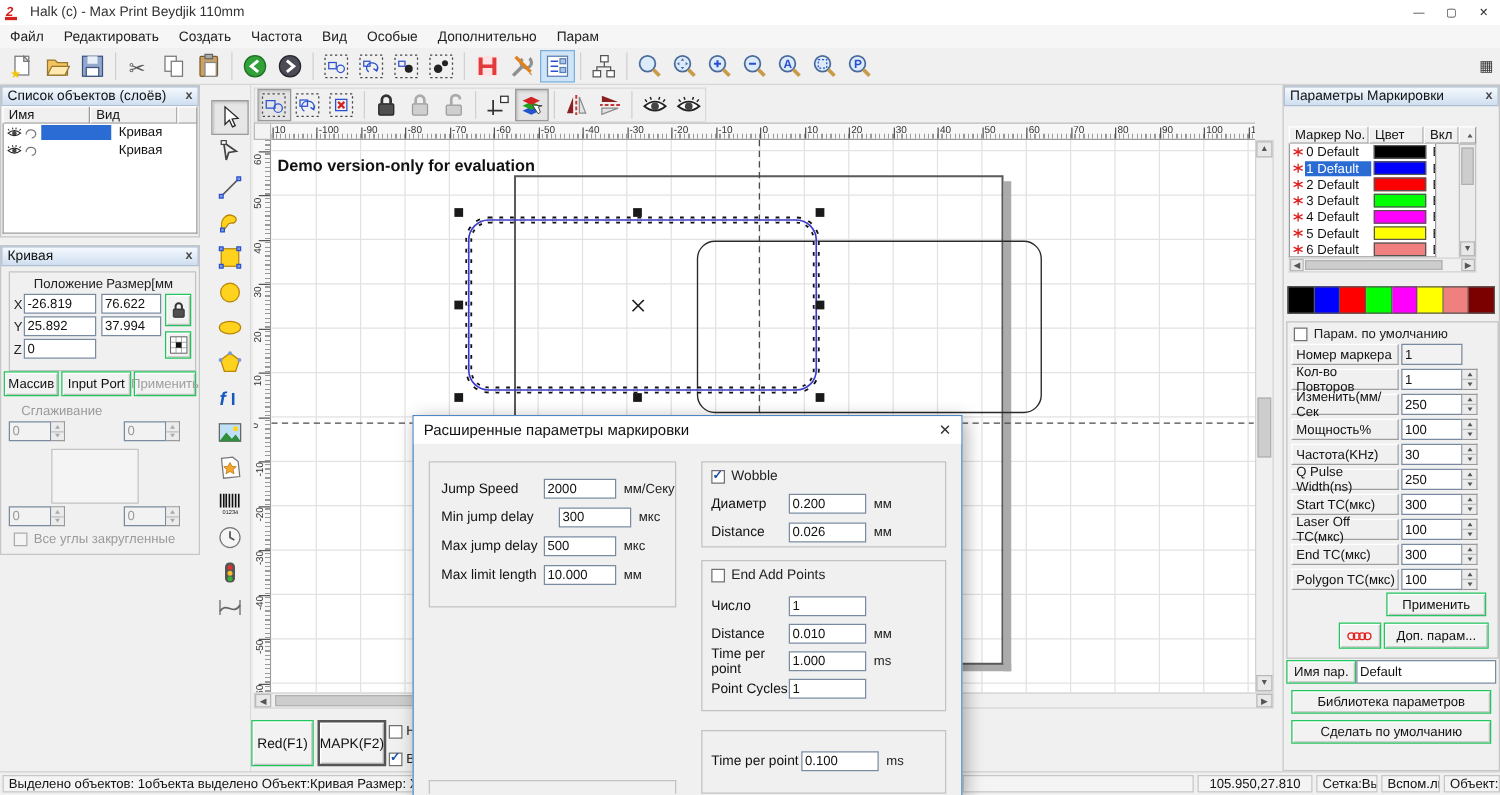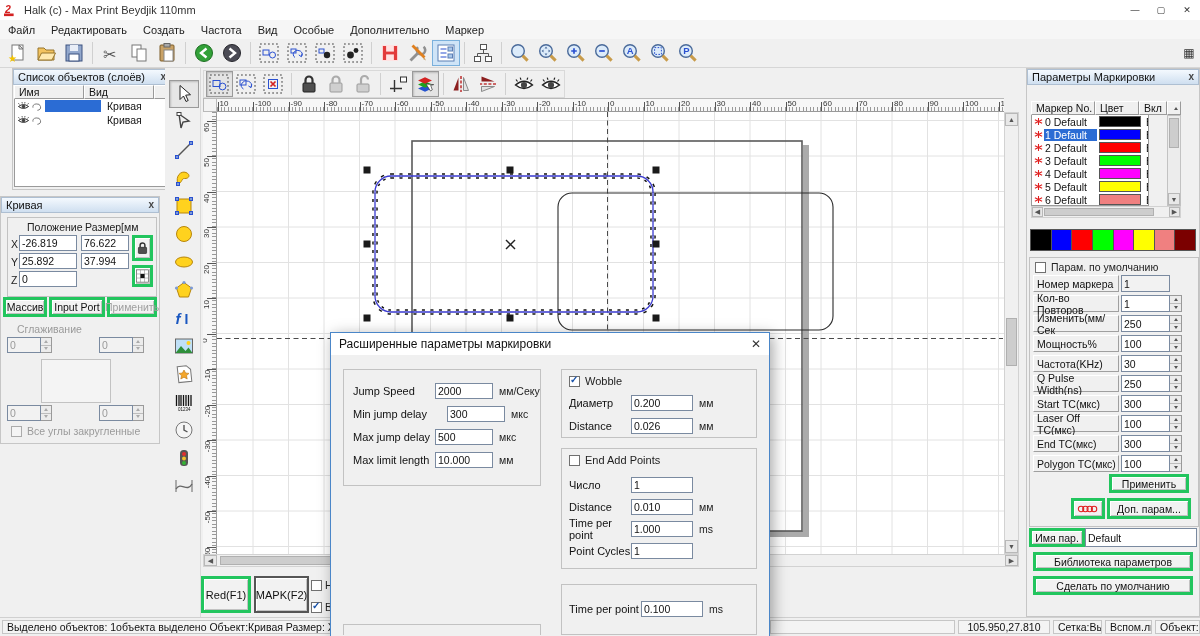--- a/index.html
+++ b/index.html
@@ -18,35 +18,35 @@
   #toolbar1{left:0;top:39px;width:1200px;height:29px;background:#f0f0f0;border-bottom:1px solid #d6d6d6;display:flex;align-items:center;padding-left:4px;box-sizing:border-box;}
   .tb-btn{width:26px;height:24px;display:flex;align-items:center;justify-content:center;border:1px solid transparent;}
   .tb-btn.active{background:#cfe4f7;border:1px solid #7ab0dc;}
   .tb-btn.pressed{background:#e4e4e4;border:1px solid #9a9a9a;box-shadow:inset 1px 1px 2px #bbb;}
   .tb-sep{width:1px;height:22px;background:#d0d0d0;margin:0 4px;}
   #toolbar2{left:203px;top:70px;width:362px;height:28px;background:#f0f0f0;border:1px solid #d9d9d9;display:flex;align-items:center;padding-left:2px;box-sizing:border-box;}
   #overflow-btn{left:1180px;top:42px;width:18px;height:22px;display:flex;align-items:center;justify-content:center;color:#333;font-size:12px;}
   
   .panel-title{height:16px;background:linear-gradient(#f4f9fe,#cfdff0);border:1px solid #aebfd2;display:flex;align-items:center;justify-content:space-between;padding:0 4px;font-size:11px;box-sizing:border-box;}
   .panel-close{font-size:10px;font-weight:bold;color:#444;line-height:10px;}
-  #objpanel{left:12px;top:68px;width:160px;height:122px;background:#f0f0f0;border:1px solid #c6c6c6;box-sizing:border-box;}
+  #objpanel{left:0;top:68px;width:160px;height:122px;background:#f0f0f0;border:1px solid #c6c6c6;box-sizing:border-box;}
   #obj-header{position:absolute;left:1px;top:16px;width:156px;height:14px;display:flex;}
   .colhdr{background:#f0f0f0;border:1px solid;border-color:#fff #9a9a9a #9a9a9a #fff;font-size:10.5px;padding-left:4px;box-sizing:border-box;}
   #obj-list{position:absolute;left:1px;top:30px;width:156px;height:88px;background:#fff;border:1px solid #9a9a9a;border-top:none;box-sizing:border-box;}
   .obj-row{height:14px;display:flex;align-items:center;}
   .obj-row .nm{width:56px;height:12px;margin-left:2px;}
   .obj-row .nm.sel{background:#2b6cd4;}
   .obj-row .tp{margin-left:6px;font-size:10.5px;}
   #curvepanel{left:0;top:196px;width:160px;height:248px;background:#f0f0f0;border:1px solid #c6c6c6;box-sizing:border-box;}
   .grp{border:1px solid #c2c2c2;background:transparent;}
   .fld{background:#fff;border:1px solid #7a8aa0;font-size:10.5px;display:flex;align-items:center;padding:0 2px;box-sizing:border-box;}
   .fld.ro{background:#f2f2f2;}
   .lbl{font-size:10.5px;color:#222;}
   .lbl.dis,.dis{color:#9a9a9a;}
-  .btnc{background:#f2f2f2;border:3px solid #22c55e;box-shadow:inset 1px 1px 0 #fff, inset -1px -1px 0 #c2c2c2;display:flex;align-items:center;justify-content:center;font-size:10.5px;box-sizing:border-box;}
+  .btnc{background:#f2f2f2;border:1px solid #22c55e;box-shadow:inset 1px 1px 0 #fff, inset -1px -1px 0 #c2c2c2;display:flex;align-items:center;justify-content:center;font-size:10.5px;box-sizing:border-box;}
   .btnc.dis{color:#9f9f9f;}
   .btnc.def{border:2px solid #555;}
   .spinbox{display:flex;box-sizing:border-box;}
   .spin{width:11px;display:flex;flex-direction:column;border:1px solid #9a9a9a;border-left:none;box-sizing:border-box;}
   .spin span{flex:1;display:flex;align-items:center;justify-content:center;background:#ececec;}
   .spin span+span{border-top:1px solid #bdbdbd;}
   .tri-up{width:0;height:0;border-left:2.5px solid transparent;border-right:2.5px solid transparent;border-bottom:3.5px solid #555;}
   .tri-dn{width:0;height:0;border-left:2.5px solid transparent;border-right:2.5px solid transparent;border-top:3.5px solid #555;}
   .dis .tri-up{border-bottom-color:#aaa;} .dis .tri-dn{border-top-color:#aaa;}
   .cb{width:11px;height:11px;background:#fff;border:1px solid #707070;position:relative;box-sizing:border-box;flex:none;}
@@ -124,21 +124,21 @@
   </div>
 
   <div id="menubar" class="abs">
       <div class="menu-item">Файл</div>
       <div class="menu-item">Редактировать</div>
       <div class="menu-item">Создать</div>
       <div class="menu-item">Частота</div>
       <div class="menu-item">Вид</div>
       <div class="menu-item">Особые</div>
       <div class="menu-item">Дополнительно</div>
-      <div class="menu-item">Маркер</div>
+      <div class="menu-item">Парам</div>
     </div>
 
   <div id="toolbar1" class="abs">
       <div class="tb-btn">
         <svg viewBox="0 0 22 22" width="22" height="22">
           <rect x="5" y="3" width="11" height="15" fill="#fff" stroke="#777"></rect>
           <path d="M12 3 l4 4 h-4 z" fill="#ddd" stroke="#777"></path>
           <text x="1" y="20" font-size="10" fill="#f4c400">★</text>
         </svg>
       </div>
@@ -761,20 +761,21 @@
           <rect x="435.5" y="128.5" width="7" height="7"></rect>
         <rect x="146.5" y="202.5" width="7" height="7"></rect>
           <rect x="289.5" y="202.5" width="7" height="7"></rect>
           <rect x="435.5" y="202.5" width="7" height="7"></rect>
       </g>
       <g stroke="#222" stroke-width="1.4">
         <line x1="289" y1="128" x2="298" y2="137"></line>
           <line x1="298" y1="128" x2="289" y2="137"></line>
       </g>
     </svg>
+    <div id="demo-text">Demo version-only for evaluation</div>
   </div>
 
   <div id="vscroll" class="abs sb">
     <div class="sb-arr" style="left:0;top:0;width:13px;height:13px;">▲</div>
     <div class="sb-thumb" style="left:1px;top:205px;width:11px;height:48px;"></div>
     <div class="sb-arr" style="left:0;bottom:0;width:13px;height:13px;">▼</div>
   </div>
   <div id="hscroll" class="abs sb">
     <div class="sb-arr" style="left:0;top:0;width:13px;height:11px;">◀</div>
     <div class="sb-thumb" style="left:16px;top:1px;width:300px;height:9px;"></div>

